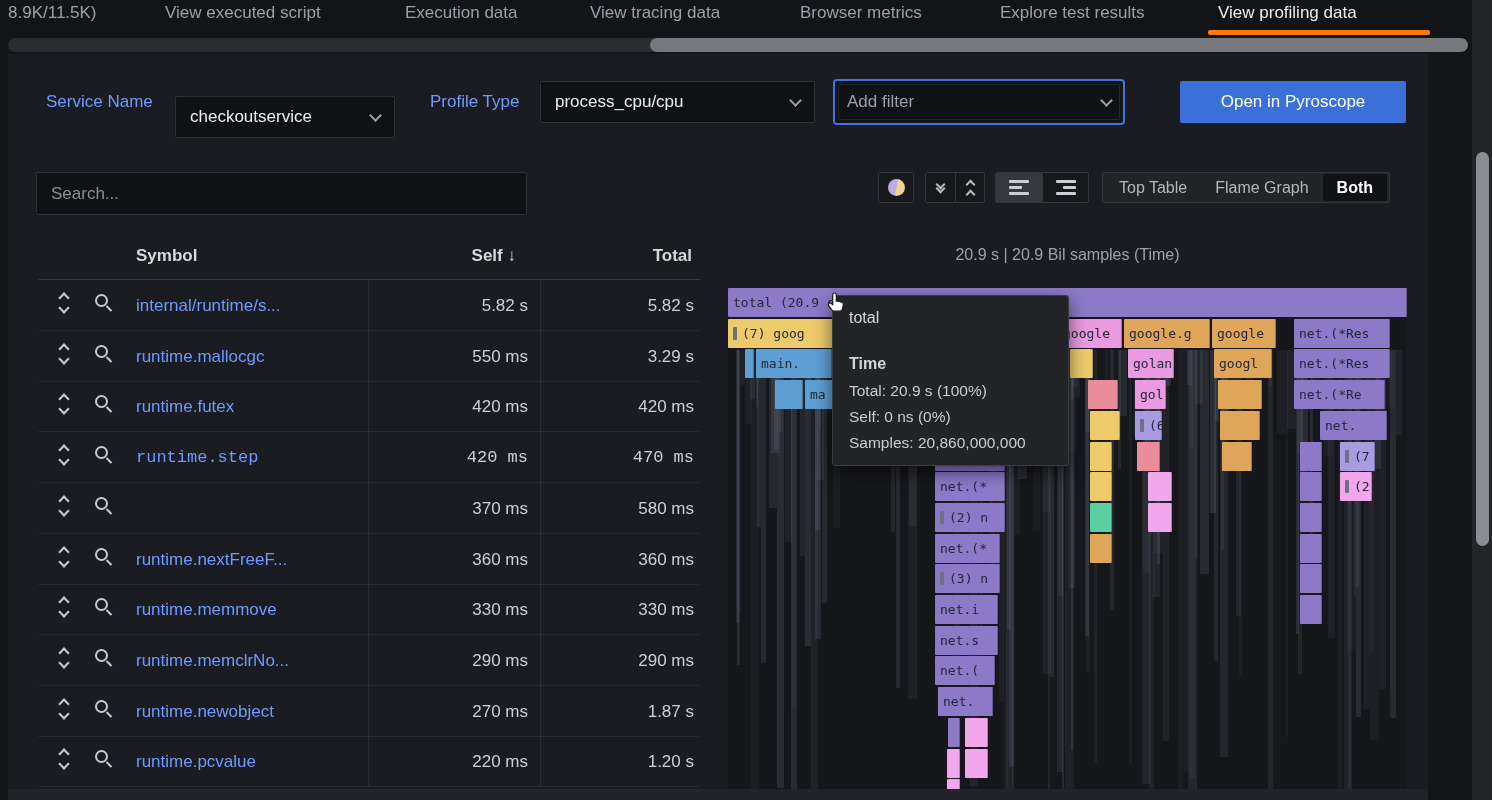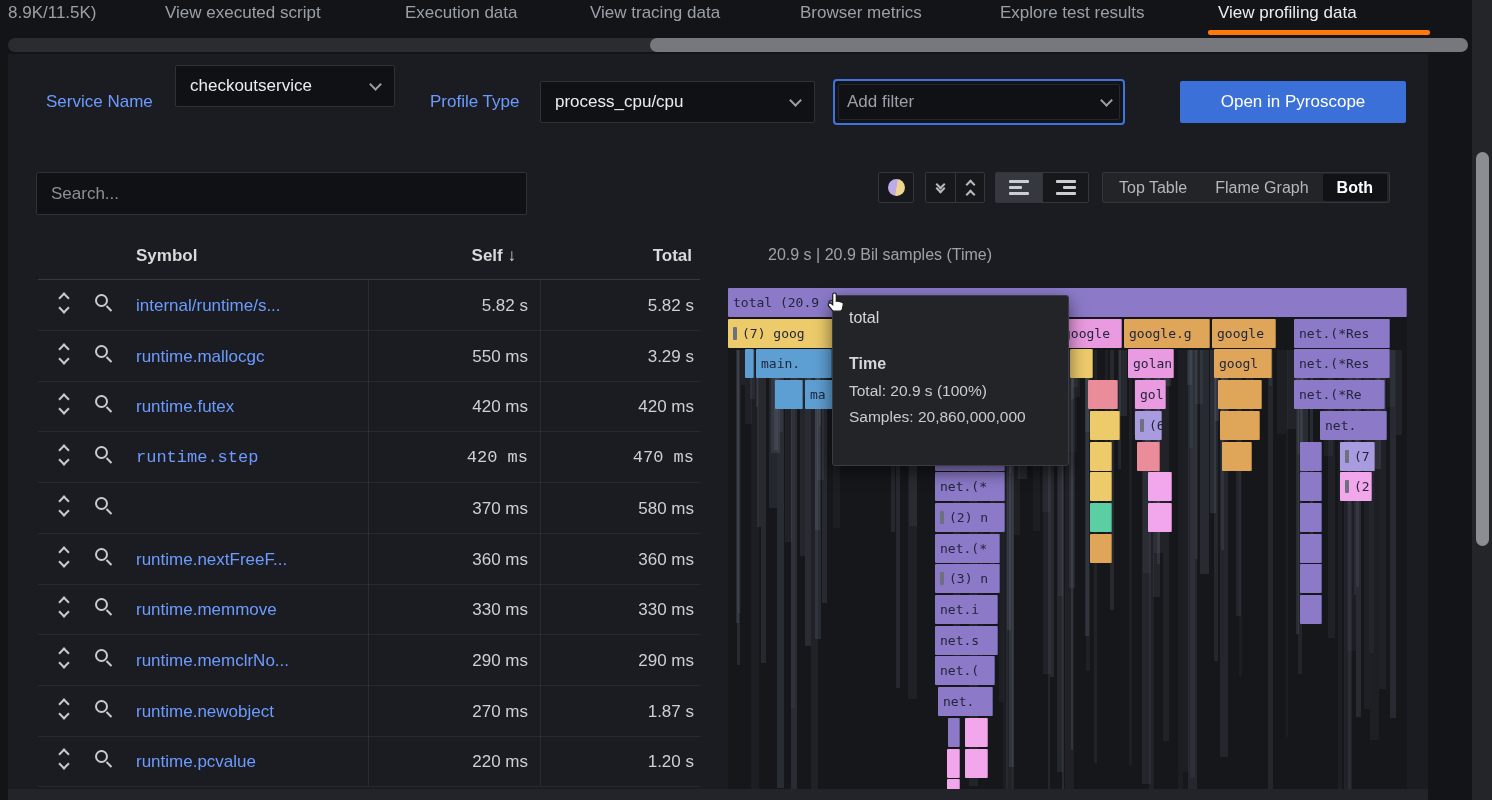--- a/index.html
+++ b/index.html
@@ -55,21 +55,21 @@
   .sandwich .cu { transform:rotate(-135deg); }
   .sandwich .cd { transform:rotate(45deg); }
   .magwrap { position:absolute; left:57px; top:14px; width:22px; height:22px; }
   .mag { position:absolute; width:13px; height:13px; border:2px solid #c7cace; border-radius:50%; }
   .mag::after { content:""; position:absolute; width:2px; height:7px; background:#c7cace; transform:rotate(-45deg); left:11px; top:9px; }
   .sym { position:absolute; left:98px; top:0; line-height:51px; font-size:17px; color:#6c9bff; white-space:nowrap; }
   .cell-self { position:absolute; left:330px; width:160px; top:0; line-height:51px; font-size:17px; color:#ccd0d5; text-align:right; }
   .cell-total { position:absolute; left:514px; width:142px; top:0; line-height:51px; font-size:17px; color:#ccd0d5; text-align:right; }
 
   
-  .flame-header { position:absolute; left:768px; top:246px; width:679px; font-size:16px; font-weight:500; color:#9da2a9; }
+  .flame-header { position:absolute; left:728px; top:246px; width:679px; text-align:center; font-size:16px; font-weight:500; color:#9da2a9; }
   .flame { position:absolute; left:728px; top:288px; width:679px; height:512px; background:#16171b; overflow:hidden; }
   .stripe { position:absolute; top:0; }
   .fseg { position:absolute; height:29px; border-radius:1px; overflow:hidden; white-space:nowrap; font-family:"DejaVu Sans Mono", monospace; font-size:13px; font-weight:500; color:#23263a; line-height:29px; padding-left:5px; cursor:pointer; box-shadow:inset -1px 0 0 rgba(0,0,0,0.25); }
   .fmark { display:inline-block; width:4px; height:13px; background:#6d717d; border-radius:1px; margin-right:5px; vertical-align:-2px; }
 
   .bottom-strip { position:absolute; left:8px; top:789px; width:1420px; height:11px; background:#232429; }
 
   
   .tooltip { position:absolute; left:832px; top:295px; width:237px; height:171px; background:#222428; border:1px solid #3a3c41; border-radius:3px; box-shadow:0 6px 18px rgba(0,0,0,0.55); padding:13px 16px; z-index:20; }
   .tooltip .ttitle { font-size:16px; color:#d5d7da; margin-bottom:28px; }
@@ -97,21 +97,21 @@
     </div>
   <div class="tab-underline" style="left:1208px; width:222px;"></div>
 
   <div class="hscroll-track">
     <div class="hscroll-thumb"></div>
   </div>
 
   <div class="panel"></div>
 
   <span class="flabel" style="left:46px; top:92px;">Service Name</span>
-  <div class="select" style="left:175px; top:65px; width:220px;">
+  <div class="select" style="left:175px; top:96px; width:220px;">
     <span class="grow" style="color:#eceded;">checkoutservice</span>
     <span class="chev"></span>
   </div>
   <span class="flabel" style="left:430px; top:92px;">Profile Type</span>
   <div class="select" style="left:540px; top:81px; width:275px;">
     <span class="grow" style="color:#eceded;">process_cpu/cpu</span>
     <span class="chev"></span>
   </div>
   <div class="addfilter" style="left:833px; top:79px; width:292px; height:46px;">
     <div class="inner">
@@ -510,20 +510,21 @@
       <div class="fseg" style="left: 219px; top: 461px; width: 13px; height: 29px; background: rgb(242, 167, 236);"></div>
       <div class="fseg" style="left: 237px; top: 461px; width: 23px; height: 29px; background: rgb(242, 167, 236);"></div>
       <div class="fseg" style="left: 219px; top: 491px; width: 13px; height: 29px; background: rgb(242, 167, 236);"></div>
     </div>
   <div class="bottom-strip"></div>
 
   <div class="tooltip">
     <div class="ttitle">total</div>
     <div class="tsection">Time</div>
     <div class="tline">Total: 20.9 s (100%)</div>
+    <div class="tline">Self: 0 ns (0%)</div>
     <div class="tline">Samples: 20,860,000,000</div>
   </div>
 
   <svg class="cursor" width="22" height="24" viewBox="0 0 22 24">
     <path d="M8.5 2c1 0 1.8.8 1.8 1.8v6.4l1-.3 4.6 1.3c1 .3 1.6 1.3 1.4 2.3l-1 4.8c-.3 1.1-1.3 1.9-2.4 1.9H8.2c-.7 0-1.4-.3-1.9-.9l-3.6-4.5c-.6-.7-.5-1.8.2-2.4.6-.5 1.5-.5 2.1 0l1.7 1.3V3.8C6.7 2.8 7.5 2 8.5 2z" fill="#ffffff" stroke="#1a1a1a" stroke-width="1.2"></path>
   </svg>
 
   <div class="vscroll-track"></div>
   <div class="vscroll-thumb"></div>
 </div>

